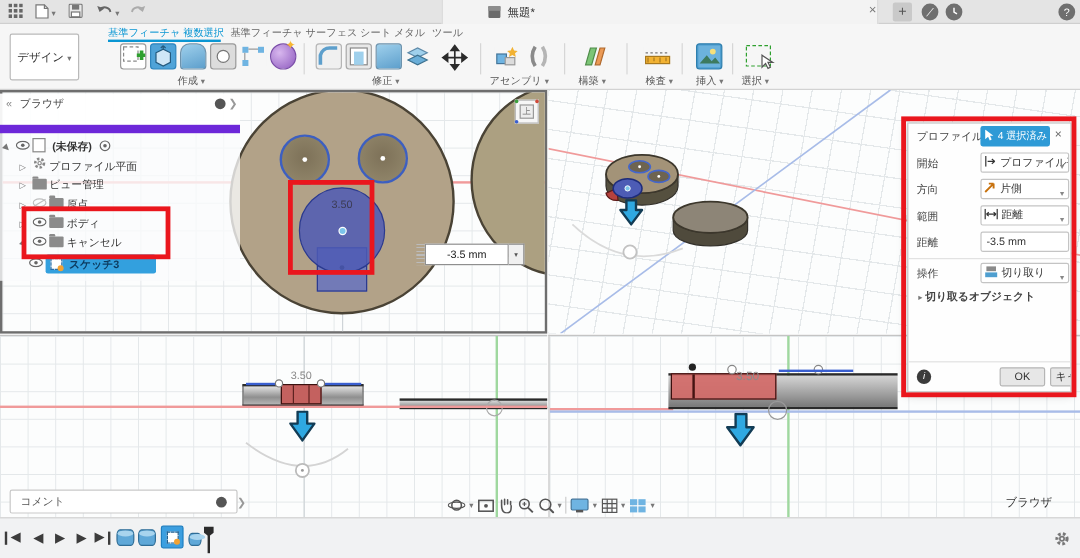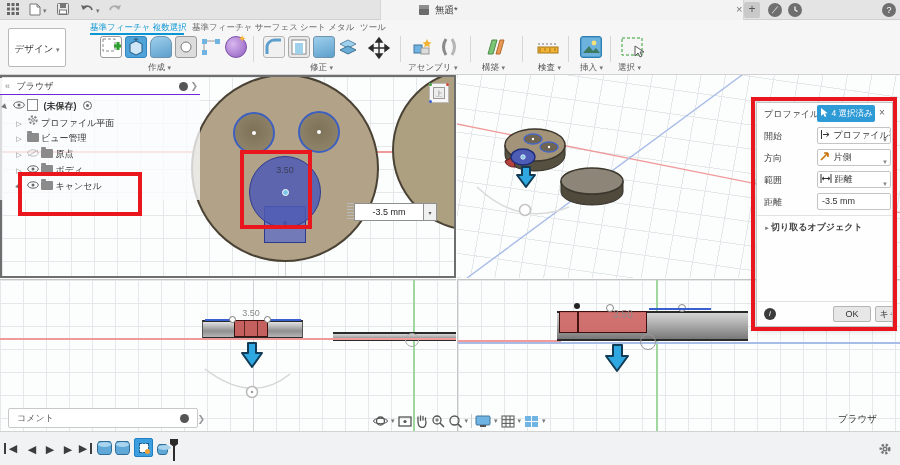--- a/index.html
+++ b/index.html
@@ -2,21 +2,21 @@
 <html><head>
 <meta charset="utf-8">
 <style>
   html,body{margin:0;padding:0;background:#888;}
   *{box-sizing:border-box;font-family:"Liberation Sans","DejaVu Sans",sans-serif;}
   .stage{position:relative;width:900px;height:465px;background:#fff;overflow:hidden;font-size:10px;color:#333;}
   .s{position:absolute;}
   
   .titlebar{left:0;top:0;width:900px;height:20px;background:#e4e4e4;border-bottom:1px solid #cfcfcf;}
   .tb-ic{top:3px;width:14px;height:14px;color:#555;text-align:center;line-height:14px;font-size:11px;}
-  .doc-tab{left:368px;top:0;width:364px;height:20px;background:#f3f3f3;border-left:1px solid #d6d6d6;border-right:1px solid #d6d6d6;margin-left:12px;}
+  .doc-tab{left:368px;top:0;width:364px;height:20px;background:#f3f3f3;border-left:1px solid #d6d6d6;border-right:1px solid #d6d6d6;}
   .cube-ic{left:38px;top:5px;width:10px;height:10px;background:#6b6b6b;border-radius:1px;}
   .cube-ic:after{content:"";position:absolute;left:0;top:0;width:10px;height:4px;background:#8d8d8d;}
   .circle-btn{top:3px;width:14px;height:14px;border-radius:50%;background:#6f6f6f;color:#fff;font-size:9px;line-height:14px;text-align:center;}
   
   .ribbon{left:0;top:20px;width:900px;height:55px;background:#f6f6f6;border-bottom:1px solid #d2d2d2;}
   .design-btn{left:8px;top:8px;width:58px;height:39px;background:#fff;border:1px solid #b9b9b9;border-radius:2px;text-align:center;line-height:39px;font-size:9.5px;color:#333;}
   .rtab{top:2px;font-size:8.5px;color:#666;white-space:nowrap;}
   .rtab.active{color:#0a96d3;}
   .rtab-underline{left:90px;top:13px;width:94px;height:2px;background:#0a96d3;}
   .ic{top:16px;width:22px;height:22px;border-radius:3px;}
@@ -32,21 +32,21 @@
   .isogrid{background-image:repeating-linear-gradient(100deg,#e4e8ea 0 1px,transparent 1px 24px),repeating-linear-gradient(8deg,#e4e8ea 0 1px,transparent 1px 24px);background-color:#fcfdfd;}
   .q-tl{left:0;top:0;width:456px;height:203px;border:2px solid #6e6e6e;overflow:hidden;}
   .q-tr{left:457px;top:0;width:443px;height:203px;overflow:hidden;}
   .q-bl{left:0;top:204px;width:456px;height:152px;border-top:1px solid #c4c4c4;overflow:hidden;}
   .q-br{left:457px;top:204px;width:443px;height:152px;border-top:1px solid #c4c4c4;border-left:1px solid #c4c4c4;overflow:hidden;}
   .axis{position:absolute;}
   .redbox{position:absolute;border:4px solid #ea161d;z-index:50;pointer-events:none;}
   .dim{position:absolute;font-size:9px;color:#8a8a8a;}
   
   .browser{left:0;top:3px;width:200px;z-index:30;}
-  .br-head{position:relative;height:17px;background:rgba(255,255,255,.92);border-bottom:1px solid #6d28d9;font-size:9px;color:#444;line-height:17px;}
+  .br-head{position:relative;height:33px;background:rgba(255,255,255,.92);border-bottom:7px solid #6d28d9;font-size:9px;color:#444;line-height:17px;}
   .br-body{background:rgba(250,251,252,.78);padding:3px 0 6px 0;}
   .br-row{position:relative;height:16px;line-height:16px;font-size:9px;color:#333;white-space:nowrap;}
   .tri{display:inline-block;width:10px;color:#777;font-size:7px;text-align:center;}
   .folder{display:inline-block;width:12px;height:9px;background:#8b8b8b;border-radius:1px;position:relative;top:1px;}
   .folder:before{content:"";position:absolute;left:0;top:-2px;width:5px;height:2px;background:#8b8b8b;border-radius:1px 1px 0 0;}
   .eye{display:inline-block;width:12px;text-align:center;}
   .sk-sel{position:absolute;left:38px;top:0px;width:92px;height:16px;background:#33a0de;border-radius:2px;color:#0c3a5e;font-weight:bold;line-height:16px;font-size:9px;}
   
   .dialog{left:756px;top:27px;width:137px;height:225px;background:#fefefe;border:1px solid #c3c3c3;box-shadow:0 2px 8px rgba(0,0,0,.25);z-index:40;overflow:hidden;}
   .dlg-head{position:relative;height:18px;border-bottom:1px solid #e2e2e2;font-size:9.5px;color:#333;line-height:18px;}
@@ -419,20 +419,30 @@
         </div>
         <div class="br-row" style="padding-left:14px">
           <span class="tri" style="display:inline-block;transform:rotate(45deg)">▶</span>
           <span class="eye"><svg width="12" height="8">
                 <ellipse cx="6" cy="4" rx="5.3" ry="3.2" fill="none" stroke="#666"></ellipse>
                 <circle cx="6" cy="4" r="1.5" fill="#666"></circle>
               </svg></span>
           <span class="eye"><span class="folder"></span></span>
           <span>キャンセル</span>
         </div>
+        <div class="br-row" style="margin-top:2px">
+          <span class="eye" style="margin-left:24px"><svg width="12" height="8">
+                <ellipse cx="6" cy="4" rx="5.3" ry="3.2" fill="none" stroke="#666"></ellipse>
+                <circle cx="6" cy="4" r="1.5" fill="#666"></circle>
+              </svg></span>
+          <span class="sk-sel">
+            <span style="display:inline-block;width:10px;height:10px;background:#fff;border:1px dashed #2a6fa8;margin:0 3px 0 4px;vertical-align:-2px;position:relative"><span class="dot" style="right:-2px;bottom:-2px;width:5px;height:5px;background:#f2a233"></span></span>
+            <span>スケッチ3</span>
+          </span>
+        </div>
       </div>
     </div>
 
     <div class="s flt">
       <div class="flt-grip"></div>
       <div class="flt-body">-3.5 mm</div>
       <div class="flt-spin">▾</div>
     </div>
 
     <div class="s dialog">
@@ -474,20 +484,31 @@
             </svg>
           <span>距離</span>
           <span class="dd">▼</span>
         </span>
       </div>
       <div class="dlg-row">
         <span class="dlg-lab">距離</span>
         <span class="dlg-ctl" style="padding-left:4px">-3.5 mm</span>
       </div>
       <div style="height:1px;background:#e2e2e2;margin:2px 0"></div>
+      <div class="dlg-row" style="height:20px">
+        <span class="dlg-lab" style="top:4px">操作</span>
+        <span class="dlg-ctl" style="top:1px">
+          <svg width="12" height="11" style="vertical-align:-2px;margin-left:2px">
+              <rect x="2" y="1" width="8" height="4" fill="#8a8a8a"></rect>
+              <rect x="1" y="6" width="10" height="4" fill="#4f9fd0"></rect>
+            </svg>
+          <span>切り取り</span>
+          <span class="dd">▼</span>
+        </span>
+      </div>
       <div class="dlg-row" style="height:18px">
         <span class="dlg-lab" style="top:3px;left:6px;font-weight:bold"><span class="tri" style="width:8px">▸</span><span>切り取るオブジェクト</span></span>
       </div>
       <div class="s" style="left:0;top:198px;width:137px;height:27px;border-top:1px solid #e2e2e2">
         <span class="s" style="left:7px;top:6px;width:12px;height:12px;border-radius:50%;background:#3c3c3c;color:#fff;font-size:8px;text-align:center;line-height:12px;font-style:italic">i</span>
         <span class="btn" style="left:76px;width:38px">OK</span>
         <span class="btn" style="left:118px;width:46px">キャンセル</span>
       </div>
     </div>
 

